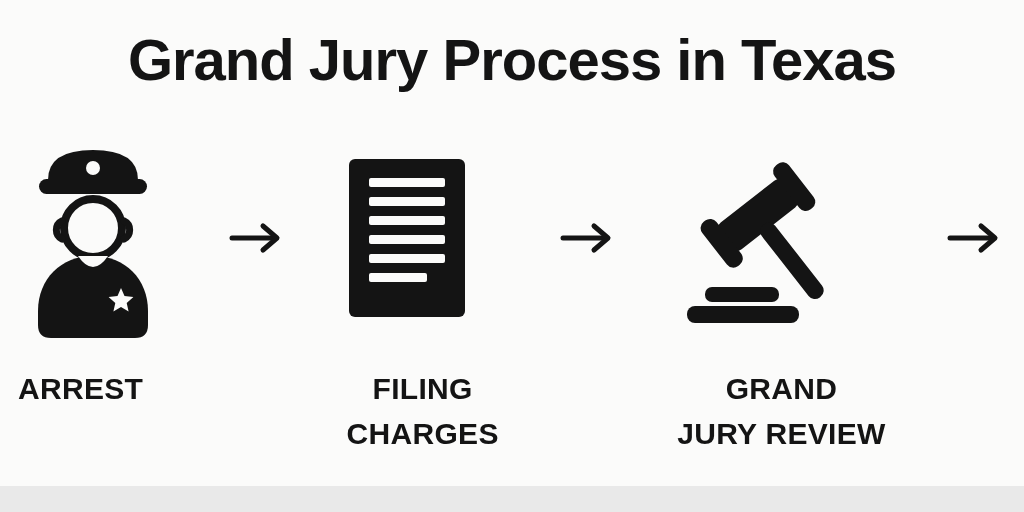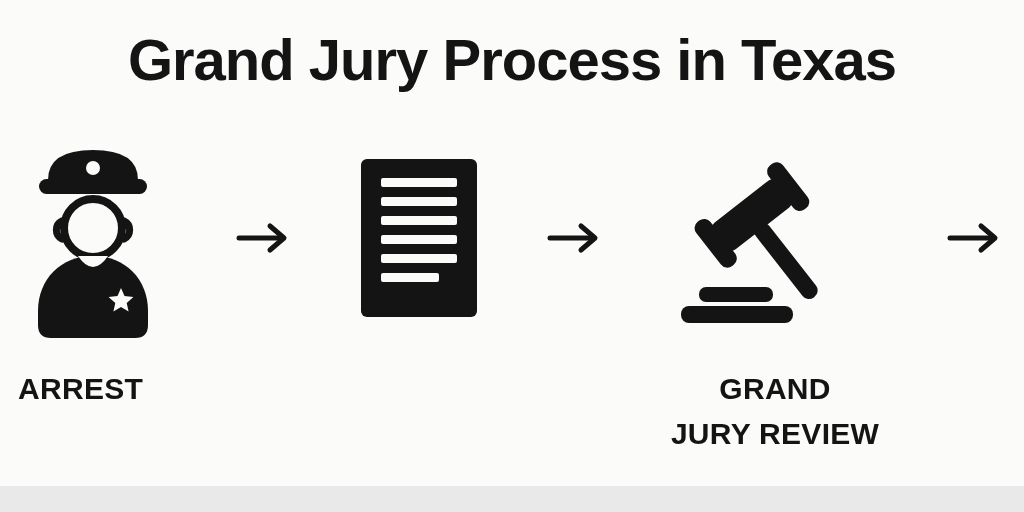--- a/index.html
+++ b/index.html
@@ -65,20 +65,22 @@
         <svg width="120" height="162" viewBox="0 0 120 162" aria-hidden="true">
           <rect x="2" y="2" width="116" height="158" rx="6" fill="currentColor"></rect>
           <rect x="22" y="21" width="76" height="9" rx="2" fill="var(--background)"></rect>
           <rect x="22" y="40" width="76" height="9" rx="2" fill="var(--background)"></rect>
           <rect x="22" y="59" width="76" height="9" rx="2" fill="var(--background)"></rect>
           <rect x="22" y="78" width="76" height="9" rx="2" fill="var(--background)"></rect>
           <rect x="22" y="97" width="76" height="9" rx="2" fill="var(--background)"></rect>
           <rect x="22" y="116" width="58" height="9" rx="2" fill="var(--background)"></rect>
         </svg>
       </div>
+      <div class="step-label">FILING
+CHARGES</div>
     </div>
 
     <div class="arrow-box">
       <svg width="58" height="36" viewBox="0 0 58 36" aria-hidden="true">
         <line x1="4" y1="18" x2="46" y2="18" stroke="currentColor" stroke-width="5" stroke-linecap="round"></line>
         <path d="M35 6 L49 18 L35 30" fill="none" stroke="currentColor" stroke-width="5" stroke-linecap="round" stroke-linejoin="round"></path>
       </svg>
     </div>
 
     <div class="step">

